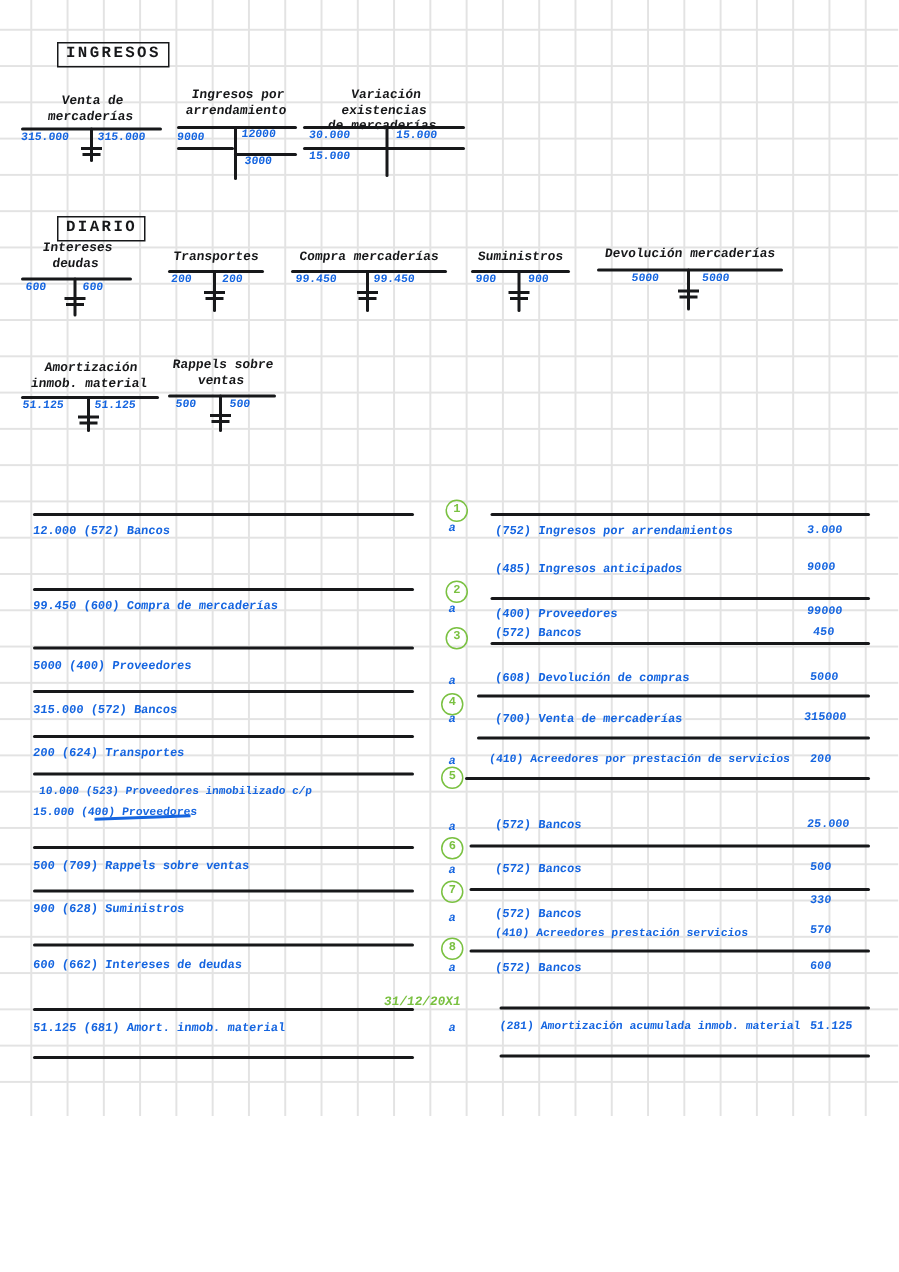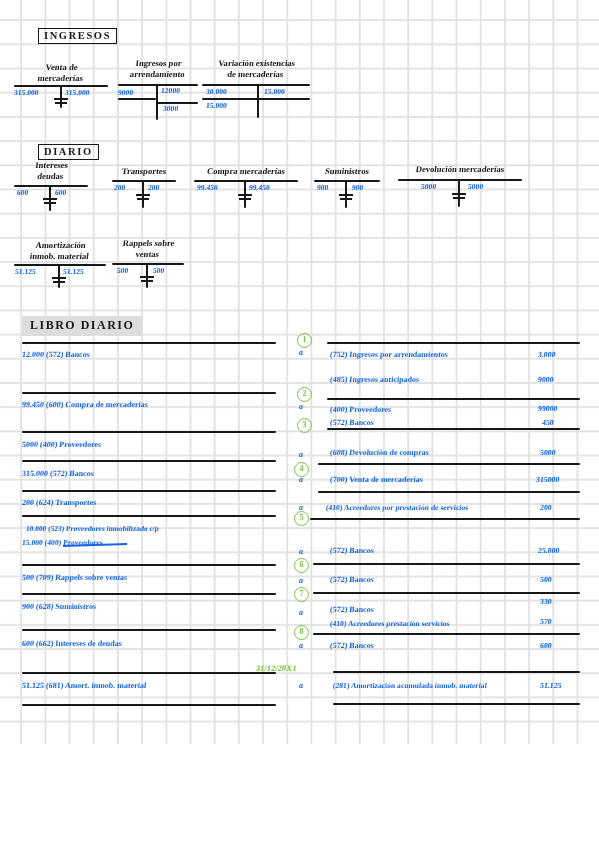--- a/index.html
+++ b/index.html
@@ -11,21 +11,21 @@
     position: relative;
     width: 599px;
     height: 744px;
     background-color: #ffffff;
     background-image:
       linear-gradient(to right, #e3e3e3 1.5px, transparent 1.5px),
       linear-gradient(to bottom, #e3e3e3 1.5px, transparent 1.5px);
     background-size: 24.2px 24.2px;
     background-position: -4px -5px;
     overflow: hidden;
-    font-family: Liberation Serif, serif;
+    font-family: Liberation Mono, monospace;
   }
 
   
   .title-box {
     position: absolute;
     border: 1.8px solid #17181a;
     padding: 1px 5px 2px 5px;
     font-weight: 700;
     font-size: 10.5px;
     letter-spacing: 1.6px;
@@ -268,21 +268,20 @@
       <span>ventas</span>
     </div>
     <div class="t-hbar" style="top:25px; width:72px;"></div>
     <div class="t-vbar" style="left:34px; top:25px; height:25px;"></div>
     <div class="t-amt" style="left:5px; top:28px;">500</div>
     <div class="t-amt" style="left:41px; top:28px;">500</div>
     <div class="t-cross" style="left:28px; top:38px; width:14px;"></div>
     <div class="t-cross" style="left:29px; top:42px; width:12px;"></div>
   </div>
 
-  <div class="title-shade" style="left:22px; top:316px;">LIBRO DIARIO</div>
 
   <div class="jline" style="left:22px; top:342px; width:254px;"></div>
   <div class="jline" style="left:22px; top:392px; width:254px;"></div>
   <div class="jline" style="left:22px; top:431px; width:254px;"></div>
   <div class="jline" style="left:22px; top:460px; width:254px;"></div>
   <div class="jline" style="left:22px; top:490px; width:254px;"></div>
   <div class="jline" style="left:22px; top:515px; width:254px;"></div>
   <div class="jline" style="left:22px; top:564px; width:254px;"></div>
   <div class="jline" style="left:22px; top:593px; width:254px;"></div>
   <div class="jline" style="left:22px; top:629px; width:254px;"></div>

